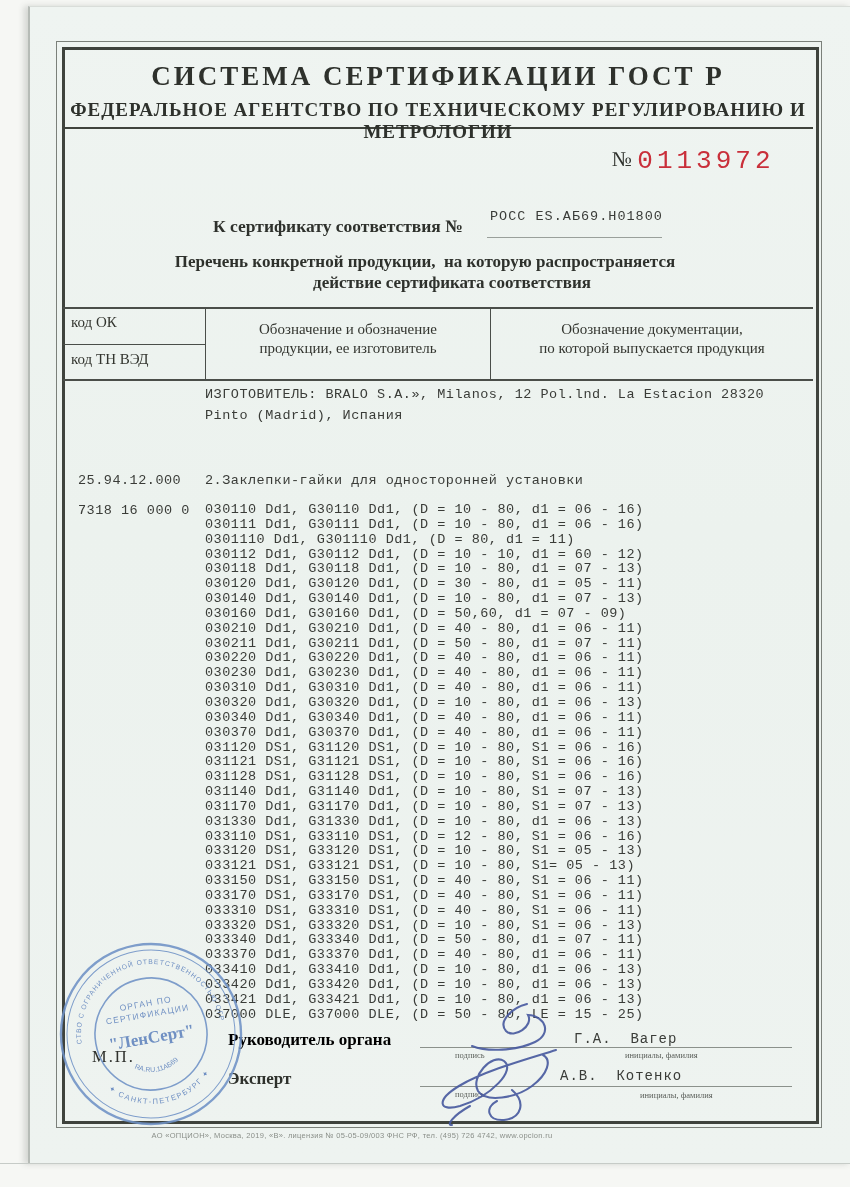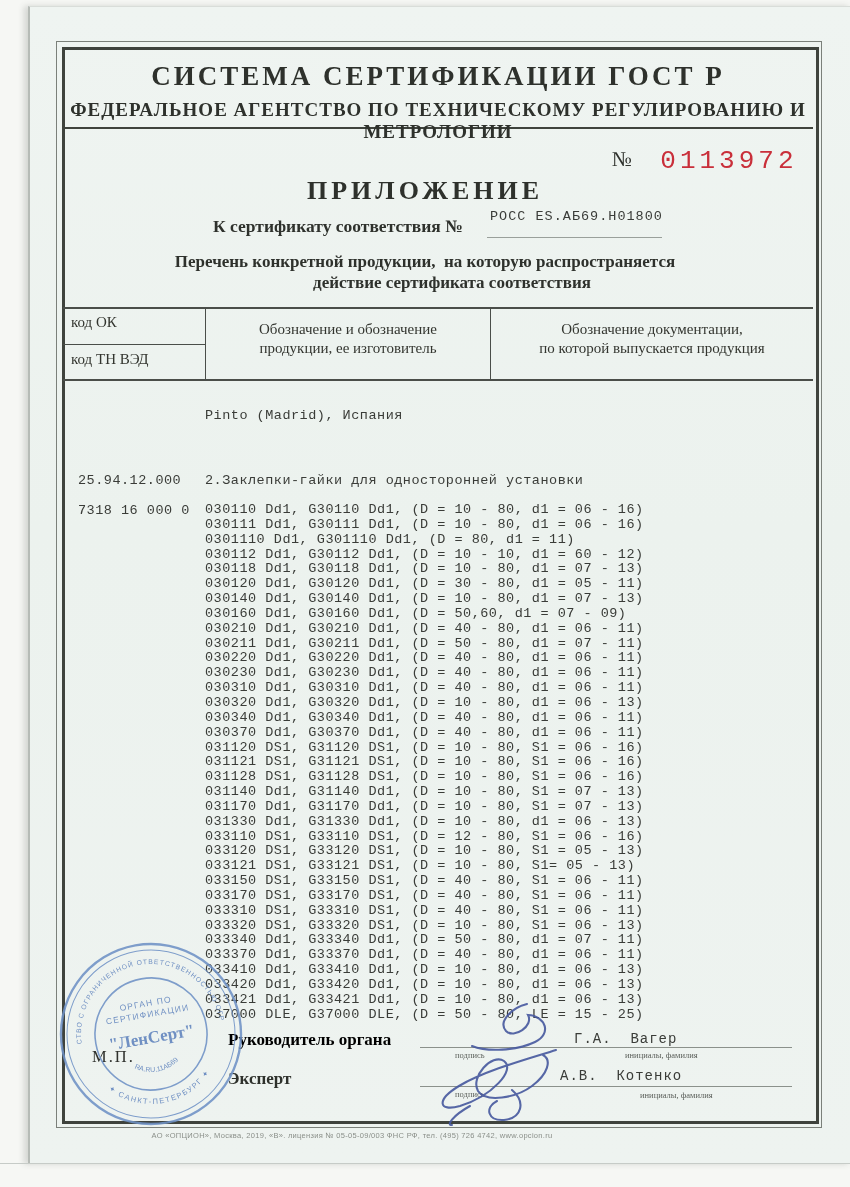--- a/index.html
+++ b/index.html
@@ -16,21 +16,21 @@
   .band-rule{position:absolute;left:63px;top:127px;width:750px;height:2px;background:#3f433d;}
 
   .hdr1{position:absolute;left:63px;top:61px;width:750px;text-align:center;
         font-weight:bold;font-size:27px;letter-spacing:3px;color:#2e312c;}
   .hdr2{position:absolute;left:63px;top:99px;width:750px;text-align:center;
         font-weight:bold;font-size:19px;letter-spacing:1px;color:#2e312c;}
 
   .numrow{position:absolute;left:612px;top:146px;white-space:pre;}
   .numrow .no{font-size:21px;color:#2f322d;}
   .numrow .digits{font-family:"Liberation Mono","DejaVu Sans Mono",monospace;
-        font-size:26px;letter-spacing:4px;color:#c92f3a;vertical-align:-2px;margin-left:23px;}
+        font-size:26px;letter-spacing:4px;color:#c92f3a;vertical-align:-2px;}
 
   .title{position:absolute;left:0;top:176px;width:850px;text-align:center;
          font-weight:bold;font-size:26px;letter-spacing:4px;color:#2e312c;}
 
   .certlabel{position:absolute;left:213px;top:216px;font-weight:bold;font-size:17.5px;color:#2e312c;}
   .certvalue{position:absolute;left:490px;top:209px;font-family:"Liberation Mono","DejaVu Sans Mono",monospace;
          font-size:13.5px;letter-spacing:1px;color:#3a3c38;white-space:pre;}
   .certline{position:absolute;left:487px;top:237px;width:175px;height:1px;background:#9aa09b;}
 
   .purpose1{position:absolute;left:0;top:252px;width:850px;text-align:center;font-weight:bold;font-size:17px;white-space:pre;color:#2e312c;}
@@ -86,41 +86,41 @@
   <div class="paper"></div>
   <div class="frame-outer"></div>
   <div class="frame-inner"></div>
   <div class="band-rule"></div>
 
   <div class="hdr1">СИСТЕМА СЕРТИФИКАЦИИ ГОСТ Р</div>
   <div class="hdr2">ФЕДЕРАЛЬНОЕ АГЕНТСТВО ПО ТЕХНИЧЕСКОМУ РЕГУЛИРОВАНИЮ И МЕТРОЛОГИИ</div>
 
   <div class="numrow"><span class="no">№ </span><span class="digits">0113972</span></div>
 
-  <div class="title">ПРИЛОЖЕНИЕ</div>
 
   <div class="certlabel">К сертификату соответствия №</div>
   <div class="certvalue mono">РОСС ES.АБ69.Н01800</div>
   <div class="certline"></div>
 
   <div class="purpose1">Перечень конкретной продукции,  на которую распространяется</div>
   <div class="purpose2">действие сертификата соответствия</div>
 
   <div class="tline t-top"></div>
   <div class="tline t-bot"></div>
   <div class="tline t-mid"></div>
   <div class="tline t-v1"></div>
   <div class="tline t-v2"></div>
   <div class="cell-ok">код ОК</div>
   <div class="cell-tnved">код ТН ВЭД</div>
   <div class="cell-c2a">Обозначение и обозначение</div>
   <div class="cell-c2b">продукции, ее изготовитель</div>
   <div class="cell-c3a">Обозначение документации,</div>
   <div class="cell-c3b">по которой выпускается продукция</div>
 
+  <div class="mfr1 mono">ИЗГОТОВИТЕЛЬ: BRALO S.A.», Milanos, 12 Pol.lnd. La Estacion 28320</div>
   <div class="mfr2 mono">Pinto (Madrid), Испания</div>
   <div class="okcode mono">25.94.12.000</div>
   <div class="category mono">2.Заклепки-гайки для односторонней установки</div>
   <div class="tnvedcode mono">7318 16 000 0</div>
   <div class="plist mono"><div>030110 Dd1, G30110 Dd1, (D = 10 - 80, d1 = 06 - 16)</div><div>030111 Dd1, G30111 Dd1, (D = 10 - 80, d1 = 06 - 16)</div><div>0301110 Dd1, G301110 Dd1, (D = 80, d1 = 11)</div><div>030112 Dd1, G30112 Dd1, (D = 10 - 10, d1 = 60 - 12)</div><div>030118 Dd1, G30118 Dd1, (D = 10 - 80, d1 = 07 - 13)</div><div>030120 Dd1, G30120 Dd1, (D = 30 - 80, d1 = 05 - 11)</div><div>030140 Dd1, G30140 Dd1, (D = 10 - 80, d1 = 07 - 13)</div><div>030160 Dd1, G30160 Dd1, (D = 50,60, d1 = 07 - 09)</div><div>030210 Dd1, G30210 Dd1, (D = 40 - 80, d1 = 06 - 11)</div><div>030211 Dd1, G30211 Dd1, (D = 50 - 80, d1 = 07 - 11)</div><div>030220 Dd1, G30220 Dd1, (D = 40 - 80, d1 = 06 - 11)</div><div>030230 Dd1, G30230 Dd1, (D = 40 - 80, d1 = 06 - 11)</div><div>030310 Dd1, G30310 Dd1, (D = 40 - 80, d1 = 06 - 11)</div><div>030320 Dd1, G30320 Dd1, (D = 10 - 80, d1 = 06 - 13)</div><div>030340 Dd1, G30340 Dd1, (D = 40 - 80, d1 = 06 - 11)</div><div>030370 Dd1, G30370 Dd1, (D = 40 - 80, d1 = 06 - 11)</div><div>031120 DS1, G31120 DS1, (D = 10 - 80, S1 = 06 - 16)</div><div>031121 DS1, G31121 DS1, (D = 10 - 80, S1 = 06 - 16)</div><div>031128 DS1, G31128 DS1, (D = 10 - 80, S1 = 06 - 16)</div><div>031140 Dd1, G31140 Dd1, (D = 10 - 80, S1 = 07 - 13)</div><div>031170 Dd1, G31170 Dd1, (D = 10 - 80, S1 = 07 - 13)</div><div>031330 Dd1, G31330 Dd1, (D = 10 - 80, d1 = 06 - 13)</div><div>033110 DS1, G33110 DS1, (D = 12 - 80, S1 = 06 - 16)</div><div>033120 DS1, G33120 DS1, (D = 10 - 80, S1 = 05 - 13)</div><div>033121 DS1, G33121 DS1, (D = 10 - 80, S1= 05 - 13)</div><div>033150 DS1, G33150 DS1, (D = 40 - 80, S1 = 06 - 11)</div><div>033170 DS1, G33170 DS1, (D = 40 - 80, S1 = 06 - 11)</div><div>033310 DS1, G33310 DS1, (D = 40 - 80, S1 = 06 - 11)</div><div>033320 DS1, G33320 DS1, (D = 10 - 80, S1 = 06 - 13)</div><div>033340 Dd1, G33340 Dd1, (D = 50 - 80, d1 = 07 - 11)</div><div>033370 Dd1, G33370 Dd1, (D = 40 - 80, d1 = 06 - 11)</div><div>033410 Dd1, G33410 Dd1, (D = 10 - 80, d1 = 06 - 13)</div><div>033420 Dd1, G33420 Dd1, (D = 10 - 80, d1 = 06 - 13)</div><div>033421 Dd1, G33421 Dd1, (D = 10 - 80, d1 = 06 - 13)</div><div>037000 DLE, G37000 DLE, (D = 50 - 80, LE = 15 - 25)</div></div>
 
   <div class="sig-label1">Руководитель органа</div>
   <div class="sig-label2">Эксперт</div>
   <div class="hline sigline1"></div>
   <div class="hline nameline1"></div>

